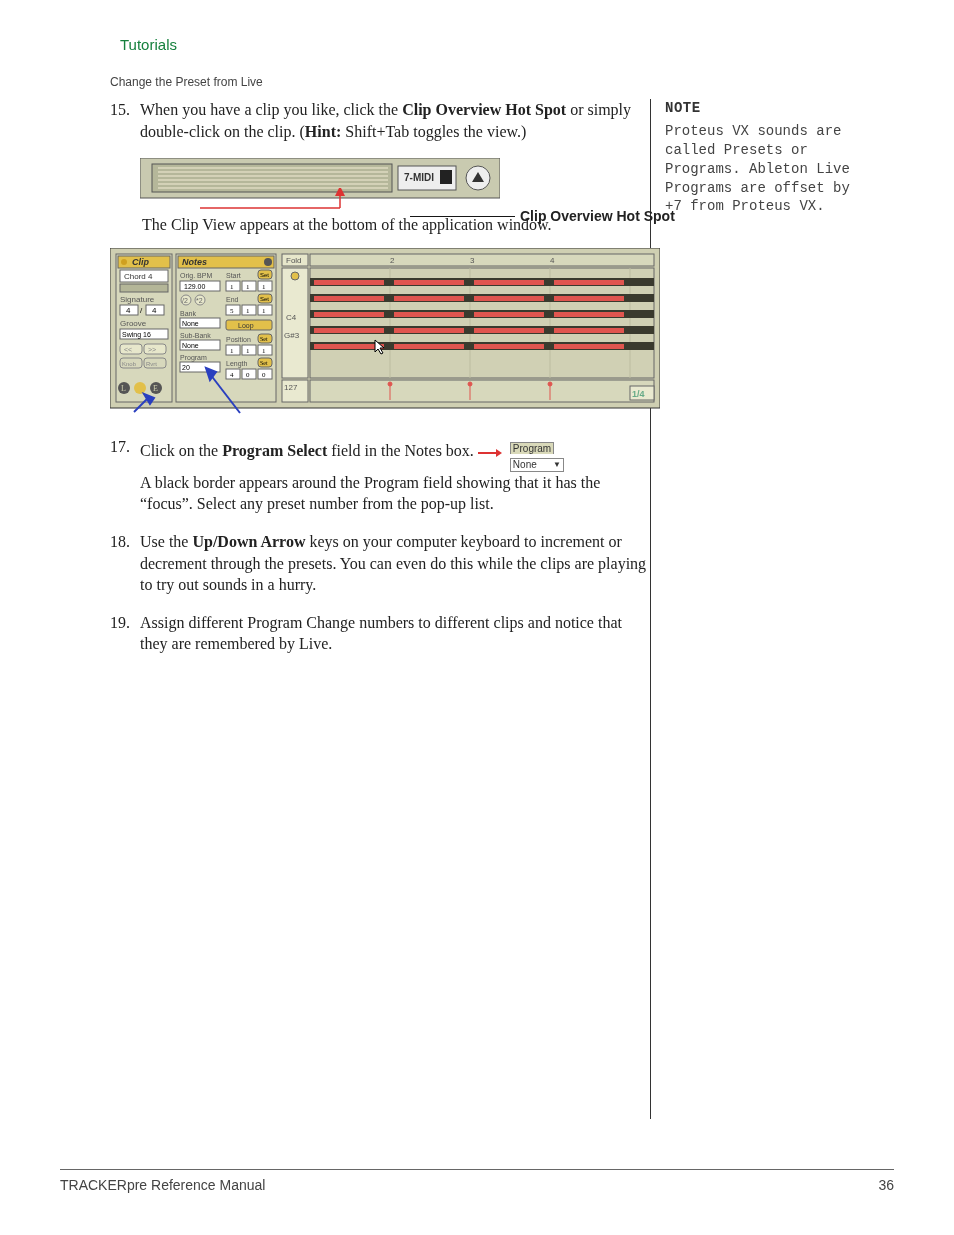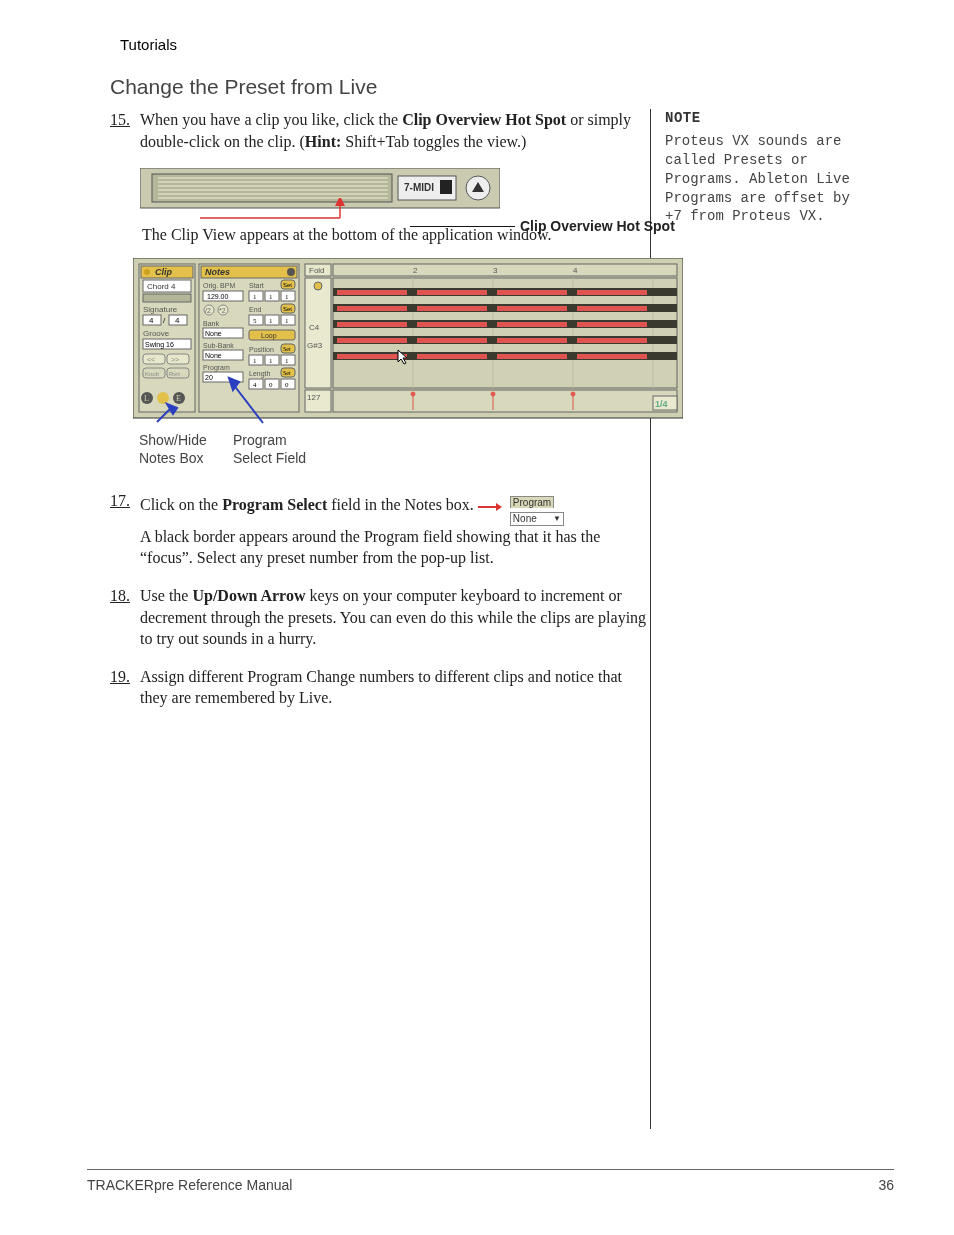--- a/index.html
+++ b/index.html
@@ -1,58 +1,58 @@
 <!DOCTYPE html>
 <html><head>
 <meta charset="utf-8">
 <style>
   * { box-sizing: border-box; margin: 0; padding: 0; }
   html, body { width: 954px; height: 1235px; background: #fff; font-family: "Times New Roman", Times, serif; color: #222; }
   .page { position: relative; width: 954px; height: 1235px; padding: 36px 60px 0 60px; }
-  .header-title { font-family: Arial, Helvetica, sans-serif; font-size: 15px; color: #000000; margin-left: 60px; margin-bottom: 22px; }
-  .subheading { font-family: Arial, Helvetica, sans-serif; font-size: 21px; color: #444; margin-left: 50px; margin-bottom: 10px; }
+  .header-title { font-family: Arial, Helvetica, sans-serif; font-size: 15px; color: #15803d; margin-left: 60px; margin-bottom: 22px; }
+  .subheading { font-family: Arial, Helvetica, sans-serif; font-size: 12px; color: #444; margin-left: 50px; margin-bottom: 10px; }
 
   .columns { display: flex; align-items: flex-start; }
   .main-col { width: 590px; }
   .divider { border-left: 1px solid #333; height: 1020px; margin: 0 14px 0 0; }
   .note-col { width: 190px; font-family: Liberation Mono, monospace; font-size: 14px; color: #444; line-height: 1.35; }
   .note-col .note-head { font-weight: bold; color: #333; letter-spacing: 0.5px; margin-bottom: 4px; }
 
   ol.steps { list-style: none; margin-left: 50px; }
   ol.steps > li { display: flex; margin-bottom: 16px; font-size: 16px; line-height: 1.35; }
-  ol.steps .num { width: 30px; flex: 0 0 30px; text-decoration: underline; }
+  ol.steps .num { width: 30px; flex: 0 0 30px; }
   ol.steps .body { flex: 1; }
   b, .bold { font-weight: bold; }
 
   
   .fig1-wrap { margin: 10px 0 6px 80px; }
   .fig1 { position: relative; width: 490px; }
   .fig1 svg { display: block; }
   .fig1-callout { position: absolute; left: 290px; top: 50px; width: 250px; }
   .fig1-callout-line { position: absolute; left: -20px; top: 8px; width: 105px; height: 1px; background: #161616; }
   .fig1-callout-text { position: absolute; left: 90px; top: 0; font-family: Arial, Helvetica, sans-serif; font-weight: bold; font-size: 14px; white-space: nowrap; }
 
   .caption-intro { margin: 10px 0 14px 82px; font-size: 16px; }
 
   
   .fig2-wrap { margin: 0 0 6px 50px; }
-  .fig2 { position: relative; width: 474px; margin-left: 23px; }
+  .fig2 { position: relative; width: 474px; }
   .fig2 svg { display: block; }
   .fig2-labels { position: relative; width: 550px; height: 44px; font-family: Arial, Helvetica, sans-serif; font-size: 14px; color: #444; }
   .fig2-labels .lab { position: absolute; line-height: 1.25; }
 
   
   .progbox { display: inline-block; width: 54px; vertical-align: -12px; margin-left: 4px; }
   .progbox .top { font-family: Arial, Helvetica, sans-serif; font-size: 10px; background: #d9d9b9; color: #333; border: 1px solid #888; border-bottom: none; padding: 0 2px; line-height: 12px; }
   .progbox .bot { font-family: Arial, Helvetica, sans-serif; font-size: 10px; background: #fff; color: #333; border: 1px solid #888; padding: 0 2px; line-height: 12px; display: flex; justify-content: space-between; align-items: center; }
   .progbox .arrow { font-size: 8px; }
   .red-arrow { display: inline-block; vertical-align: -3px; width: 24px; }
 
   
-  .footer { position: absolute; left: 60px; right: 60px; bottom: 42px; display: flex; justify-content: space-between; font-family: Arial, Helvetica, sans-serif; font-size: 14px; color: #444; border-top: 0; margin-left: 27px; }
+  .footer { position: absolute; left: 60px; right: 60px; bottom: 42px; display: flex; justify-content: space-between; font-family: Arial, Helvetica, sans-serif; font-size: 14px; color: #444; border-top: 0; }
   .footer .line { position: absolute; left: 0; right: 0; top: -8px; height: 1px; background: #666; }
 </style>
 </head>
 <body>
 
 <div class="page">
   <div class="header-title">Tutorials</div>
   <div class="subheading">Change the Preset from Live</div>
 
   <div class="columns">
@@ -285,30 +285,20 @@
               <text x="522" y="149" font-size="9" font-family="Arial" fill="#6a8" font-weight="bold">1/4</text>
             </g>
 
             <g stroke="#2a3fbf" stroke-width="2" fill="#2a3fbf">
               <line x1="38" y1="150" x2="24" y2="164"></line>
               <polygon points="34,146 44,150 40,156"></polygon>
               <line x1="100" y1="126" x2="130" y2="165"></line>
               <polygon points="96,120 106,124 100,132"></polygon>
             </g>
           </svg>
-          <div class="fig2-labels">
-            <div class="lab" style="left:6px; top:4px;">
-              <span>Show/Hide</span><br>
-              <span>Notes Box</span>
-            </div>
-            <div class="lab" style="left:100px; top:4px;">
-              <span>Program</span><br>
-              <span>Select Field</span>
-            </div>
-          </div>
         </div>
       </div>
 
       <ol class="steps" style="margin-top:18px;">
 
 
         <li>
           <span class="num">17.</span>
           <span class="body">
             <span>Click on the </span><b>Program Select</b><span> field in the Notes box.</span>

